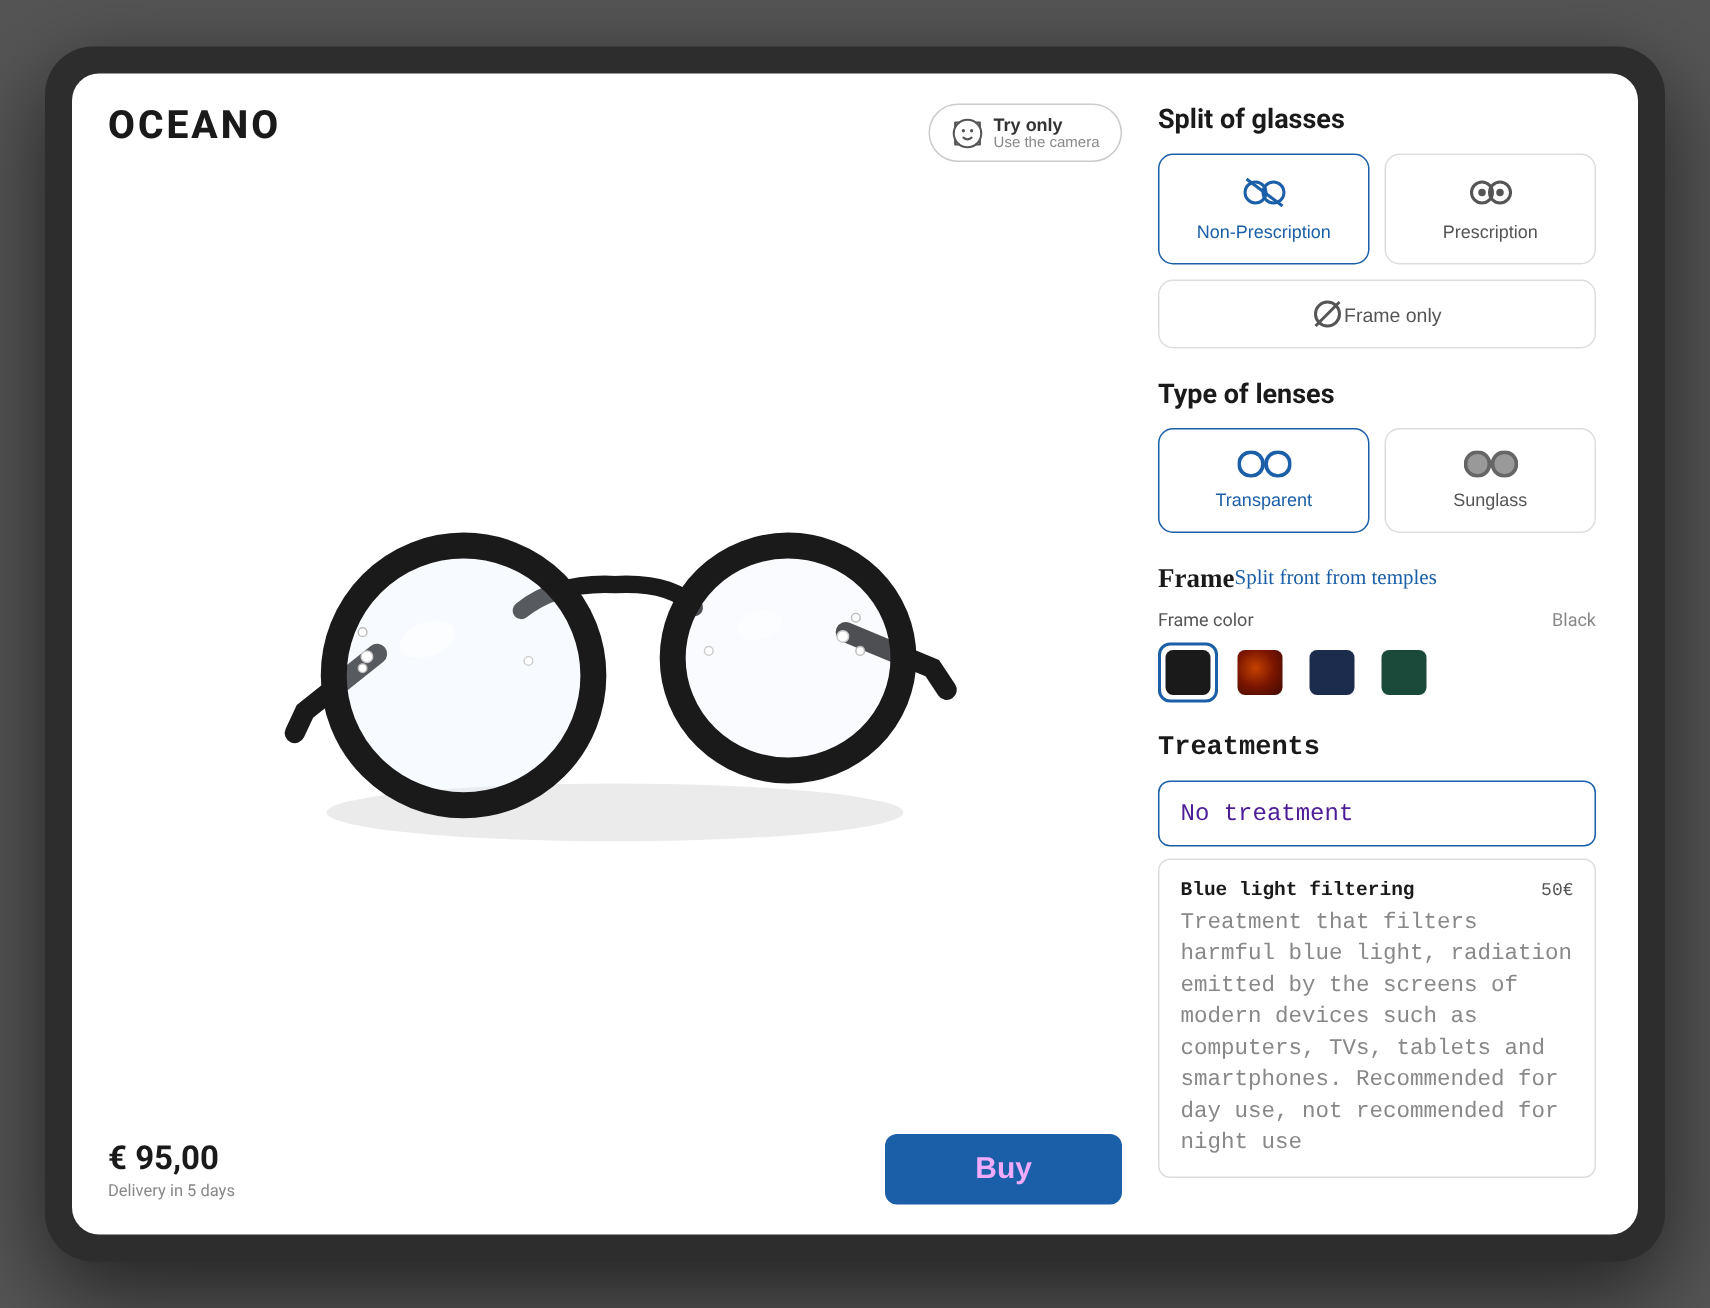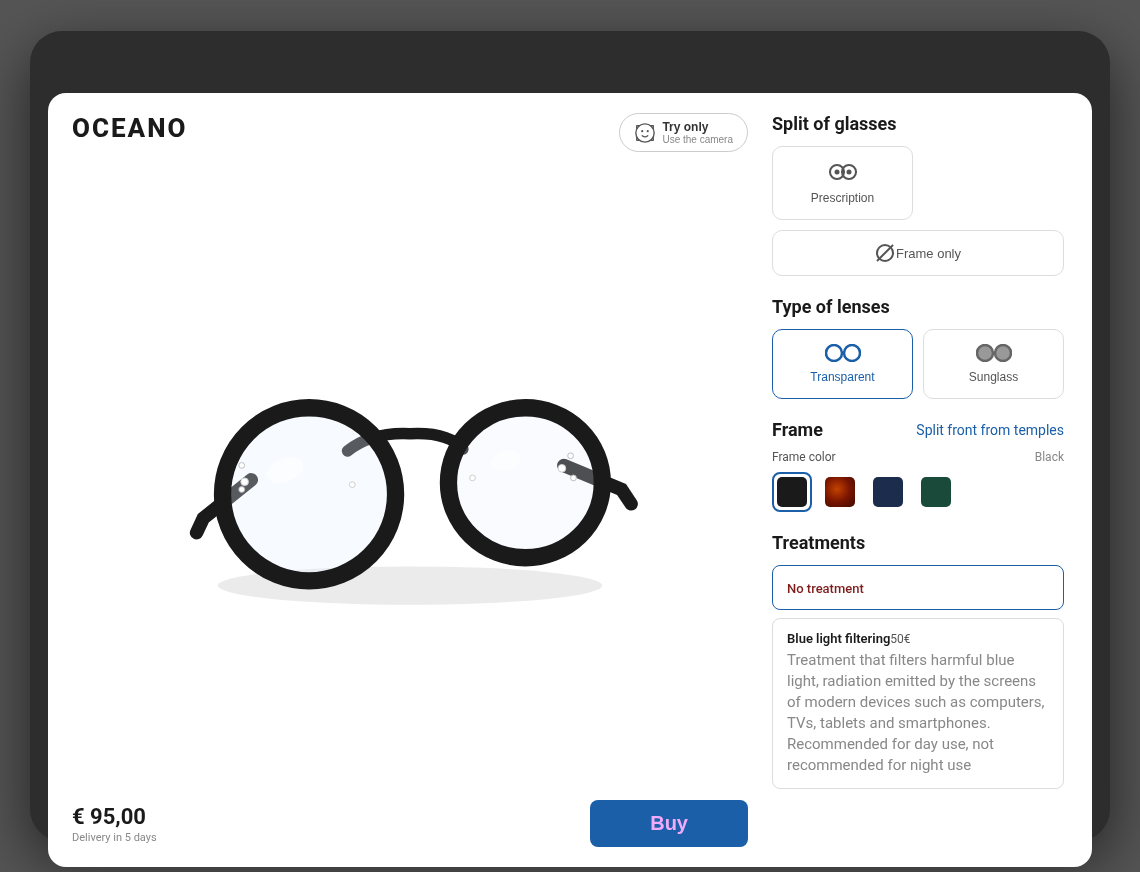--- a/index.html
+++ b/index.html
@@ -20,21 +20,20 @@
       box-shadow: 0 20px 60px rgba(0,0,0,0.6);
     }
     .tablet-screen {
       width: 100%;
       height: 100%;
       background: #fff;
       border-radius: 18px;
       overflow: hidden;
       display: flex;
       flex-direction: column;
-      margin-top: 44px;
     }
     .app-content {
       display: flex;
       flex: 1;
       overflow: hidden;
       padding: 20px 24px;
     }
     .left-panel {
       flex: 1;
       display: flex;
@@ -185,23 +184,23 @@
       font-size: 12px;
       color: #555;
     }
     .lens-btn.active {
       border-color: #1a5fa8;
       color: #1a5fa8;
     }
     .frame-section { margin-bottom: 20px; }
     .frame-header {
       display: flex;
-      justify-content: space-between;
       align-items: center;
       margin-bottom: 10px;
+      font-family: Liberation Serif, serif;
     }
     .split-link {
       font-size: 14px;
       color: #1a5fa8;
       text-decoration: none;
       cursor: pointer;
     }
     .frame-color-row {
       display: flex;
       justify-content: space-between;
@@ -231,42 +230,42 @@
       justify-content: center;
     }
     .color-swatch.active {
       border-color: #1a5fa8;
     }
     .color-swatch-inner {
       width: 30px;
       height: 30px;
       border-radius: 5px;
     }
-    .treatments-section { margin-bottom: 20px; }
+    .treatments-section { margin-bottom: 20px; font-family: Liberation Mono, monospace; }
     .treatment-option {
       border: 1.5px solid #1a5fa8;
       border-radius: 8px;
       padding: 12px 14px;
       margin-bottom: 8px;
       cursor: pointer;
     }
     .treatment-option.active {
       border-color: #1a5fa8;
     }
     .treatment-option.inactive {
       border-color: #ddd;
     }
     .treatment-no {
-      font-size: 13px;
-      color: #7f1d1d;
+      font-size: 16px;
+      color: #4c1d95;
       font-weight: 500;
     }
     .treatment-name-row {
       display: flex;
-      justify-content: flex-start;
+      justify-content: space-between;
       align-items: center;
     }
     .treatment-name {
       font-size: 13px;
       font-weight: 600;
       color: #1a1a1a;
     }
     .treatment-price {
       font-size: 12px;
       color: #555;
@@ -353,20 +352,31 @@
             <div class="delivery">Delivery in 5 days</div>
           </div>
           <button class="buy-button">Buy</button>
         </div>
       </div>
 
       <div class="right-panel">
 
         <div class="section-title">Split of glasses</div>
         <div class="glasses-type-grid">
+          <button class="glasses-type-btn active">
+            <svg width="28" height="22" viewBox="0 0 28 22" fill="none" xmlns="http://www.w3.org/2000/svg">
+              <ellipse cx="8" cy="11" rx="7" ry="7" stroke="#1a5fa8" stroke-width="2" fill="none"></ellipse>
+              <ellipse cx="20" cy="11" rx="7" ry="7" stroke="#1a5fa8" stroke-width="2" fill="none"></ellipse>
+              <line x1="14.5" y1="11" x2="15.5" y2="11" stroke="#1a5fa8" stroke-width="2"></line>
+              <line x1="1" y1="11" x2="0" y2="11" stroke="#1a5fa8" stroke-width="2"></line>
+              <line x1="27" y1="11" x2="28" y2="11" stroke="#1a5fa8" stroke-width="2"></line>
+              <line x1="2" y1="2" x2="26" y2="20" stroke="#1a5fa8" stroke-width="2"></line>
+            </svg>
+            <span>Non-Prescription</span>
+          </button>
           <button class="glasses-type-btn">
             <svg width="28" height="22" viewBox="0 0 28 22" fill="none" xmlns="http://www.w3.org/2000/svg">
               <ellipse cx="8" cy="11" rx="7" ry="7" stroke="#555" stroke-width="2" fill="none"></ellipse>
               <ellipse cx="20" cy="11" rx="7" ry="7" stroke="#555" stroke-width="2" fill="none"></ellipse>
               <line x1="14.5" y1="11" x2="15.5" y2="11" stroke="#555" stroke-width="2"></line>
               <line x1="1" y1="11" x2="0" y2="11" stroke="#555" stroke-width="2"></line>
               <line x1="27" y1="11" x2="28" y2="11" stroke="#555" stroke-width="2"></line>
               <circle cx="8" cy="11" r="2.5" fill="#555"></circle>
               <circle cx="20" cy="11" r="2.5" fill="#555"></circle>
             </svg>

